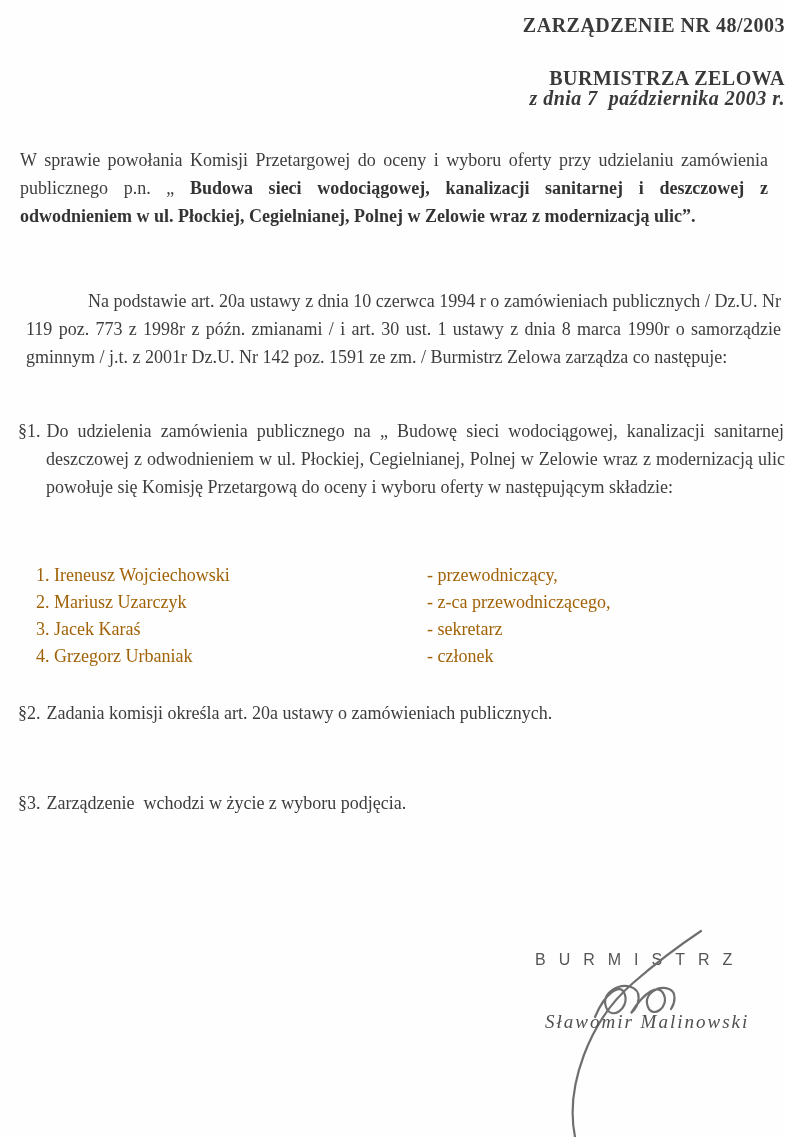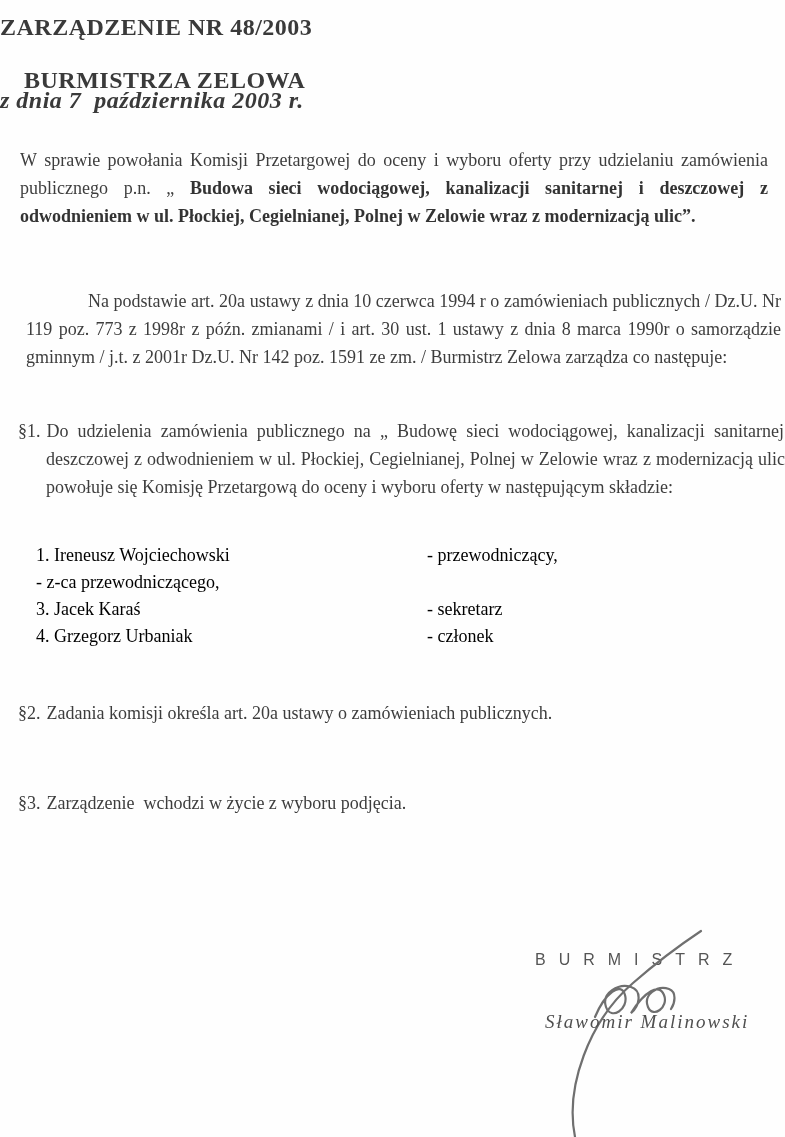--- a/index.html
+++ b/index.html
@@ -14,23 +14,23 @@
     background: #fefefe;
     overflow: hidden;
     font-family: "Liberation Serif", "DejaVu Serif", serif;
     color: #383838;
   }
   
   .doc-header-line {
     position: absolute;
     left: 0;
     right: 0;
-    text-align: left;
+    text-align: right;
     font-weight: bold;
-    font-size: 24px;
+    font-size: 20px;
     letter-spacing: 0.5px;
     color: #3a3a3a;
     white-space: pre-wrap;
   }
   .hdr1 { top: 14px; }
   .hdr2 { top: 67px; margin-left: 24px; }
   .hdr3 { top: 87px; font-style: italic; }
 
   
   .para {
@@ -61,26 +61,26 @@
     text-indent: -28px;
   }
   .sec1 { top: 417px; }
   .sec2 { top: 699px; text-align: left; }
   .sec3 { top: 789px; text-align: left; white-space: pre-wrap; }
   .sec-num { margin-right: 6px; }
 
   
   .committee {
     position: absolute;
-    top: 542px;
+    top: 562px;
     left: 36px;
     width: 700px;
     font-size: 18px;
     line-height: 27px;
-    color: #000000;
+    color: #a16207;
   }
   .committee-row {
     display: grid;
     grid-template-columns: 391px 1fr;
   }
 
   
   .sig-title {
     position: absolute;
     top: 951px;
@@ -129,20 +129,21 @@
   <p class="para legal">Na podstawie art. 20a ustawy z dnia 10 czerwca 1994 r o zamówieniach publicznych / Dz.U. Nr 119 poz. 773 z 1998r z późn. zmianami / i art. 30 ust. 1 ustawy z dnia 8 marca 1990r o samorządzie gminnym / j.t. z 2001r  Dz.U. Nr 142 poz. 1591 ze zm. / Burmistrz Zelowa zarządza co następuje:</p>
 
   <p class="para section sec1"><span class="sec-num">§1.</span><span>Do udzielenia zamówienia publicznego na „ Budowę sieci wodociągowej, kanalizacji sanitarnej i deszczowej z odwodnieniem w ul. Płockiej, Cegielnianej, Polnej w Zelowie wraz z modernizacją ulic  ” powołuje się Komisję Przetargową do oceny i wyboru oferty w następującym składzie:</span></p>
 
   <div class="committee">
     <div class="committee-row">
       <span>1. Ireneusz Wojciechowski</span>
       <span>- przewodniczący,</span>
     </div>
     <div class="committee-row">
+      <span>2. Mariusz Uzarczyk</span>
       <span>- z-ca przewodniczącego,</span>
     </div>
     <div class="committee-row">
       <span>3. Jacek Karaś</span>
       <span>- sekretarz</span>
     </div>
     <div class="committee-row">
       <span>4. Grzegorz Urbaniak</span>
       <span>- członek</span>
     </div>

